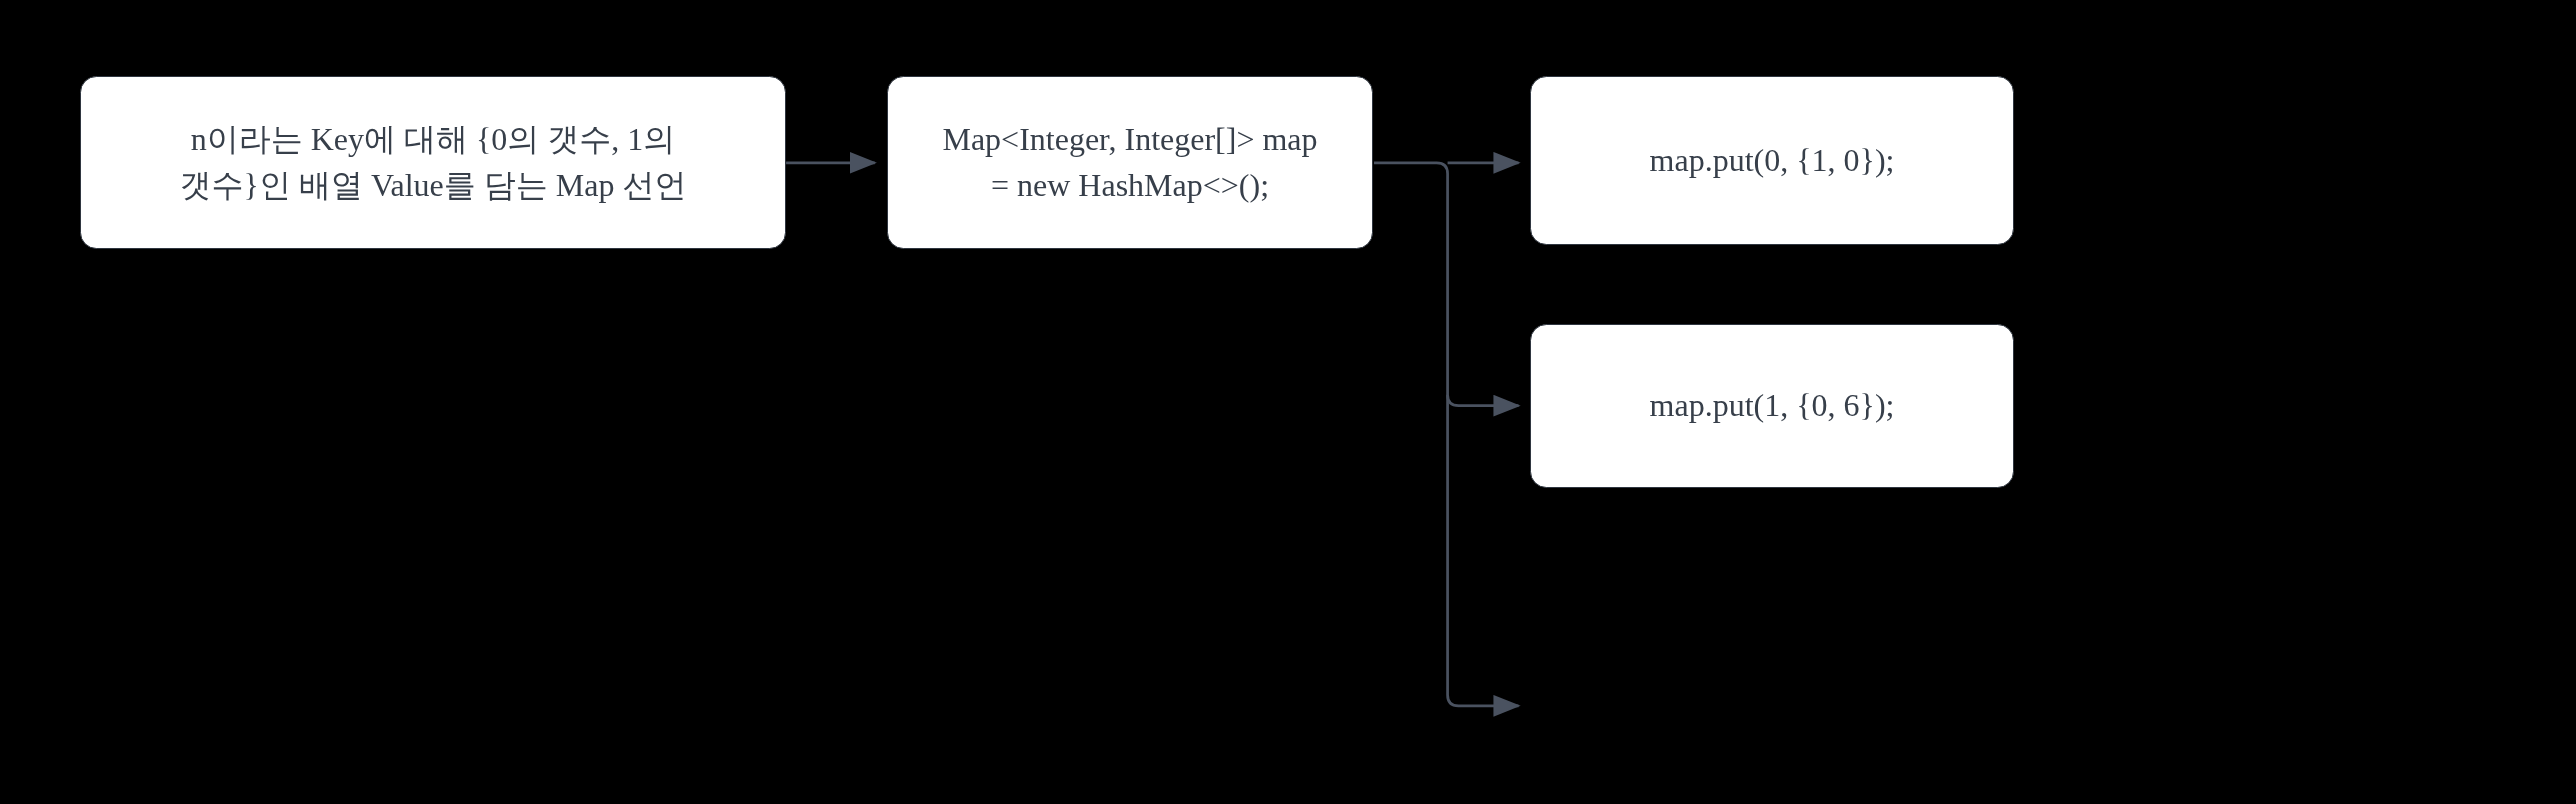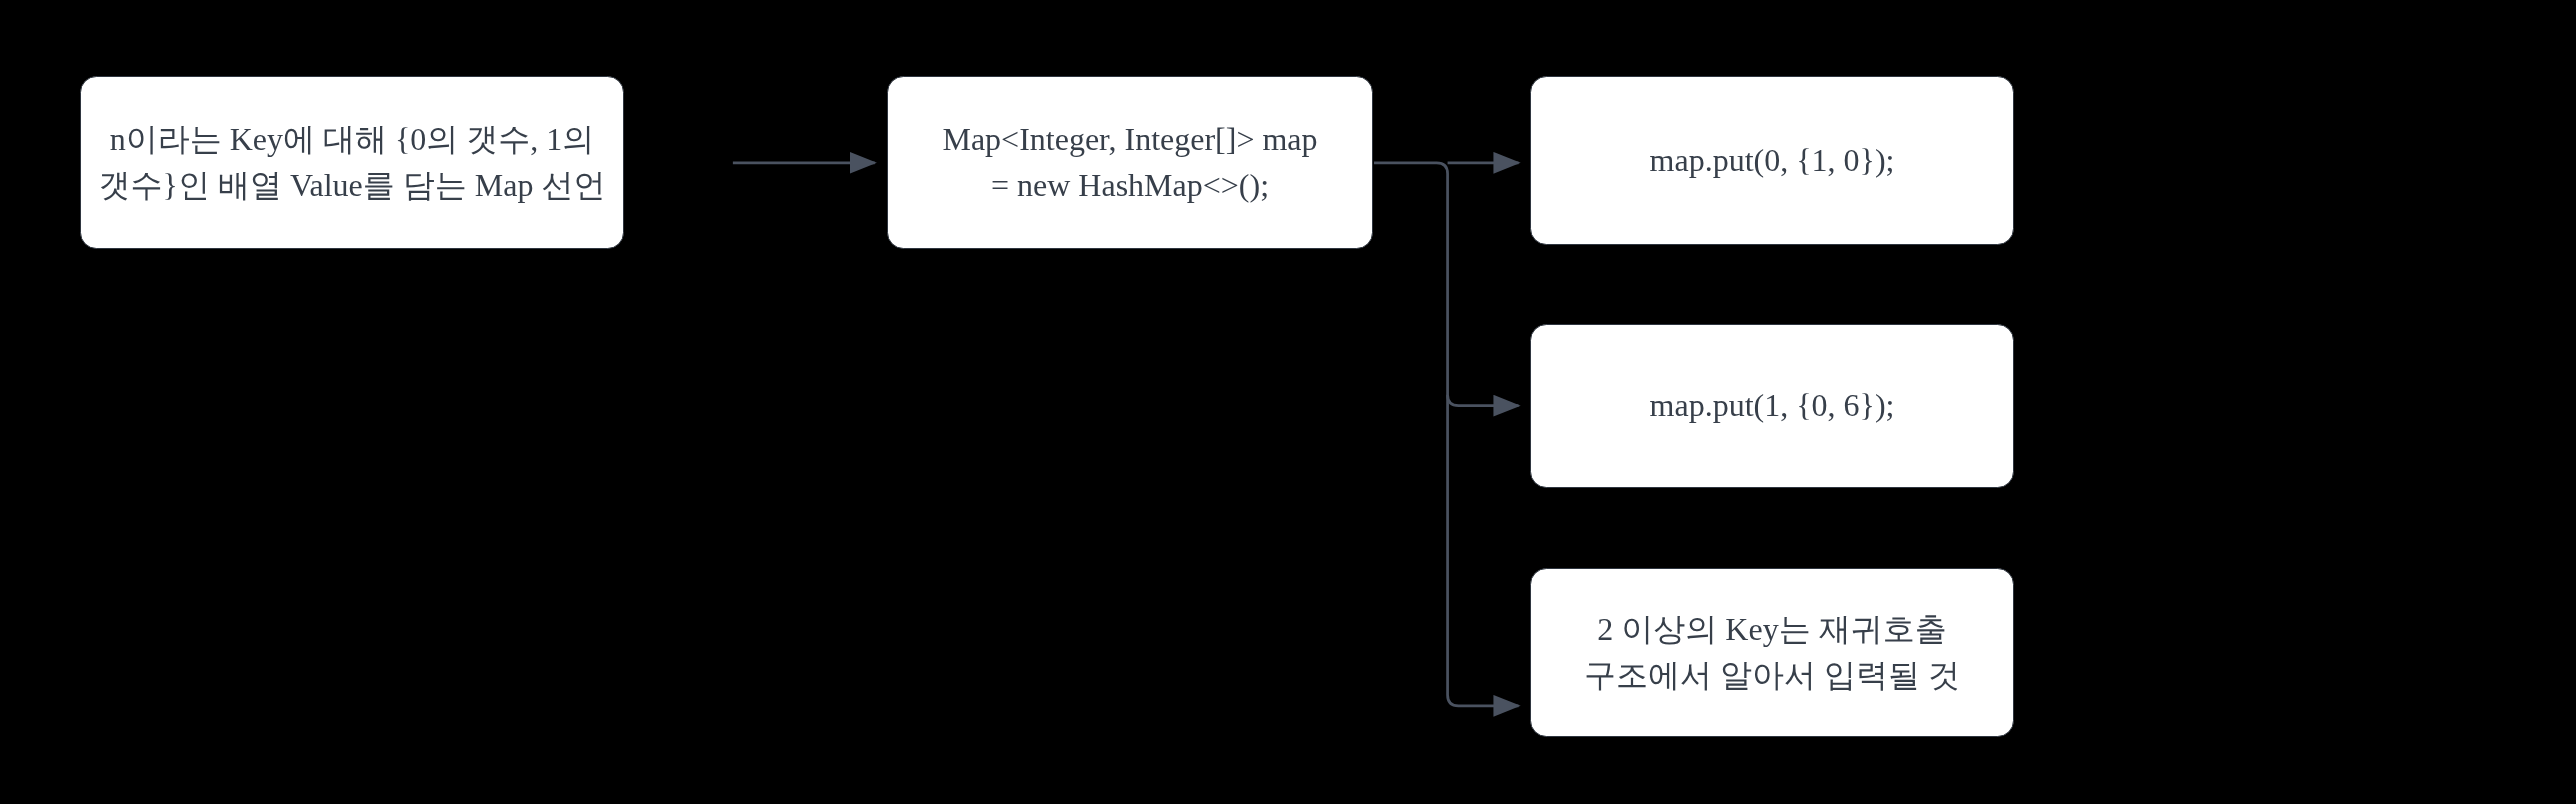--- a/index.html
+++ b/index.html
@@ -6,21 +6,21 @@
   body{width:2576px;height:805px;overflow:hidden;
        font-family:"Liberation Serif","DejaVu Serif",serif;}
   #stage{position:relative;width:2576px;height:805px;background:#000000;}
   svg#wires{position:absolute;left:0;top:0;width:2576px;height:805px;overflow:visible;}
   .node{position:absolute;background:#ffffff;border:1.8px solid #2f3640;
         border-radius:16.4px;box-sizing:border-box;display:flex;
         align-items:center;justify-content:center;text-align:center;
         color:#373f4a;box-shadow:0 0.9px 1.8px rgba(0,0,0,.35);}
   .node .txt{display:block;line-height:1.42;padding:0 16.4px;
              font-size:31px;white-space:pre-line;color:#373f4a;}
-  #n1{left:80px;  top:76px;  width:544px; height:173px;}
+  #n1{left:80px;  top:76px;  width:706px; height:173px;}
   #n2{left:887px; top:76px;  width:486px; height:173px;}
   #n3{left:1530px;top:76px;  width:484px; height:169px;}
   #n4{left:1530px;top:324px; width:484px; height:164px;}
   #n5{left:1530px;top:568px; width:484px; height:169px;}
   #n1 .txt{font-size:32px;}
   #n2 .txt{font-size:32px;}
   #n3 .txt,#n4 .txt{font-size:32px;}
   #n5 .txt{font-size:32px;}
 </style>
 </head>
@@ -55,19 +55,15 @@
   </div>
 
   <div class="node" id="n3">
     <span class="txt">map.put(0, {1, 0});</span>
   </div>
 
   <div class="node" id="n4">
     <span class="txt">map.put(1, {0, 6});</span>
   </div>
 
-  <div class="node" id="n5">
-    <span class="txt">2 이상의 Key는 재귀호출
-구조에서 알아서 입력될 것</span>
-  </div>
 
 </div>
 
 
 </body></html>

